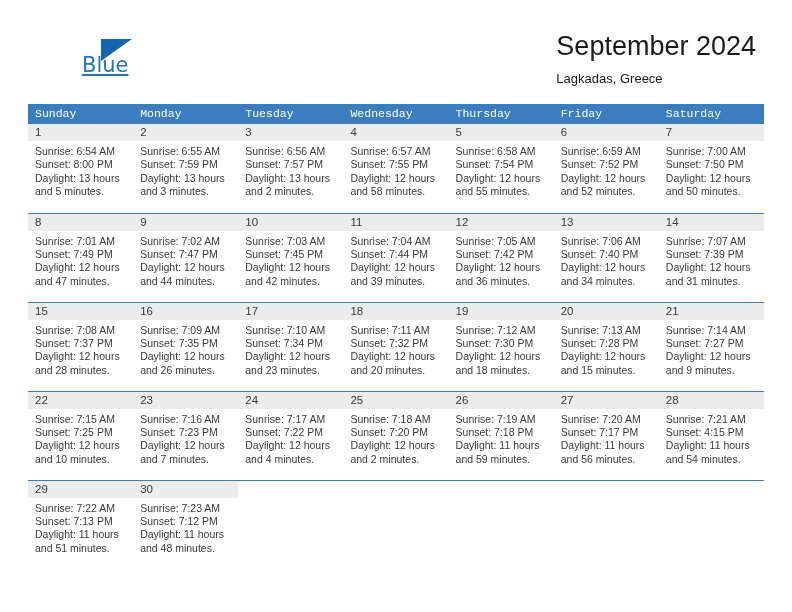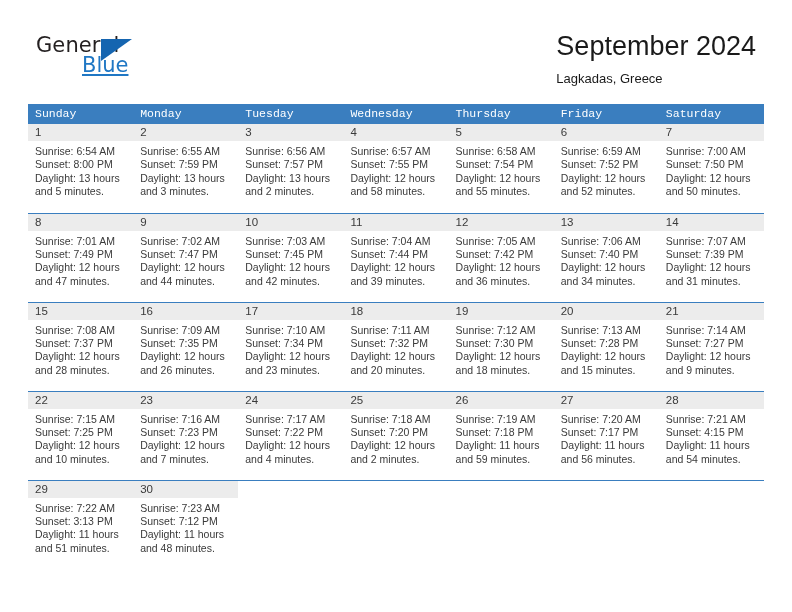--- a/index.html
+++ b/index.html
@@ -148,21 +148,20 @@
   }
 </style>
 </head>
 <body>
 
 <div class="page">
 
   <div class="header">
 
     <div class="logo">
-      <span class="logo-general">General</span>
       <span class="logo-tri"></span>
       <span class="logo-blue">Blue</span>
     </div>
 
     <div class="title-block">
       <h1 class="cal-title">September 2024</h1>
       <div class="cal-subtitle">Lagkadas, Greece</div>
     </div>
 
   </div>
@@ -443,21 +442,21 @@
             <div>and 54 minutes.</div>
           </div>
         </td>
       </tr>
 
       <tr class="weekrow">
         <td>
           <div class="daynum">29</div>
           <div class="info">
             <div>Sunrise: 7:22 AM</div>
-            <div>Sunset: 3:13 PM</div>
+            <div>Sunset: 7:13 PM</div>
             <div>Daylight: 11 hours</div>
             <div>and 51 minutes.</div>
           </div>
         </td>
         <td>
           <div class="daynum">30</div>
           <div class="info">
             <div>Sunrise: 7:23 AM</div>
             <div>Sunset: 7:12 PM</div>
             <div>Daylight: 11 hours</div>

